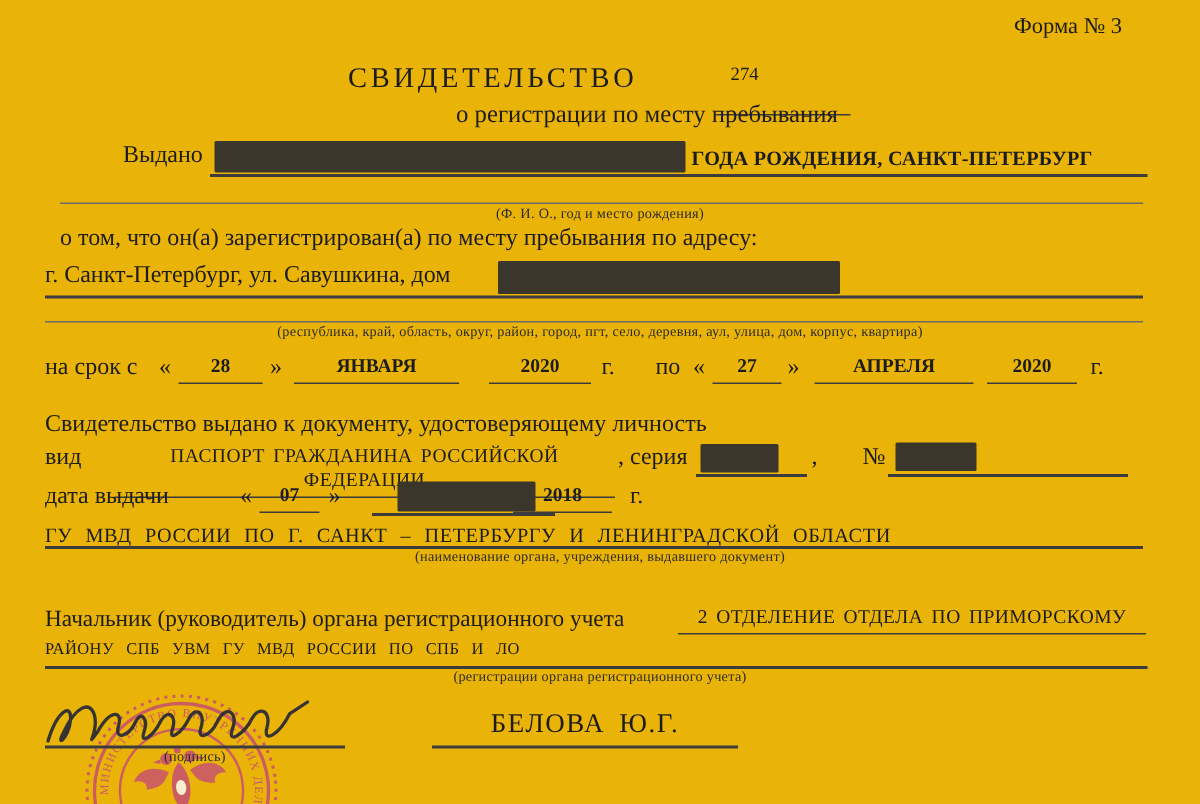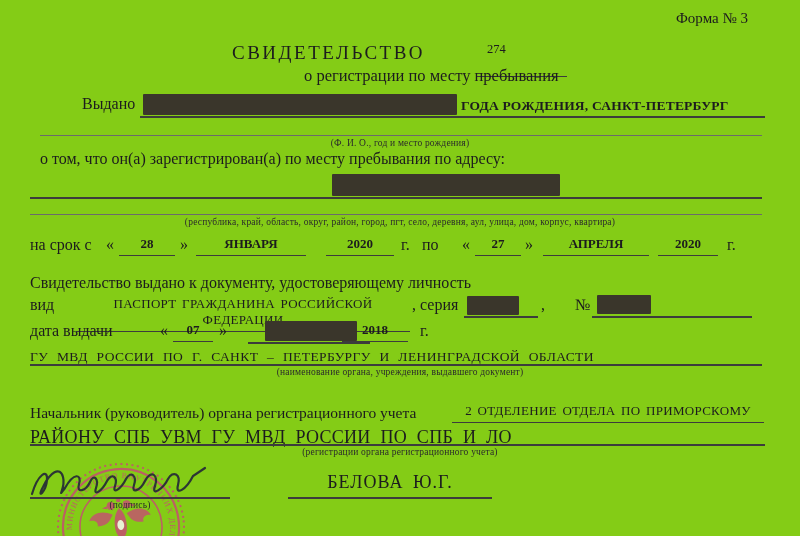--- a/index.html
+++ b/index.html
@@ -1,19 +1,19 @@
 <!DOCTYPE html>
 <html><head>
 <meta charset="utf-8">
 <style>
   html,body{margin:0;padding:0;}
   .page{
     position:relative;
     width:800px;height:536px;
-    background:#84cc16;
+    background:#eab308;
     overflow:hidden;
     font-family:"Liberation Serif","DejaVu Serif",serif;
     color:#1c1c1e;
     text-decoration:underline;
   }
   .abs{position:absolute;}
   .t16{font-size:16px;}
   .t15{font-size:15.5px;}
   .cap{font-size:9.5px;color:#2b2b2b;letter-spacing:0.2px;}
   .redact{background:#3a362b;border-radius:1px;}
@@ -48,34 +48,35 @@
   <div class="abs t16" style="left:82px;top:95px;">Выдано</div>
   <div class="abs redact" style="left:143px;top:94px;width:314px;height:21px;"></div>
   <div class="abs bold-suffix" style="left:461px;top:98px;">ГОДА РОЖДЕНИЯ, САНКТ-ПЕТЕРБУРГ</div>
   <div class="abs uline" style="left:140px;top:116px;width:625px;"></div>
 
   <div class="abs rule" style="left:40px;top:135px;width:722px;"></div>
   <div class="abs cap centered" style="left:0;top:138px;width:800px;">(Ф. И. О., год и место рождения)</div>
 
   <div class="abs t16" style="left:40px;top:150px;">о том, что он(а) зарегистрирован(а) по месту пребывания по адресу:</div>
 
+  <div class="abs t16" style="left:30px;top:175px;">г. Санкт-Петербург, ул. Савушкина, дом</div>
   <div class="abs redact" style="left:332px;top:174px;width:228px;height:22px;"></div>
   <div class="abs uline" style="left:30px;top:197px;width:732px;height:1.5px;"></div>
 
   <div class="abs rule" style="left:30px;top:214px;width:732px;"></div>
   <div class="abs cap centered" style="left:0;top:217px;width:800px;">(республика, край, область, округ, район, город, пгт, село, деревня, аул, улица, дом, корпус, квартира)</div>
 
   <div class="abs t16" style="left:30px;top:236px;">на срок с</div>
   <div class="abs t16" style="left:106px;top:236px;">«</div>
   <div class="abs field" style="left:119px;top:236px;width:56px;">28</div>
   <div class="abs t16" style="left:180px;top:236px;">»</div>
   <div class="abs field" style="left:196px;top:236px;width:110px;">ЯНВАРЯ</div>
   <div class="abs field" style="left:326px;top:236px;width:68px;">2020</div>
   <div class="abs t16" style="left:401px;top:236px;">г.</div>
-  <div class="abs t16" style="left:422px;top:236px;">по</div>
+  <div class="abs t16" style="left:437px;top:236px;">по</div>
   <div class="abs t16" style="left:462px;top:236px;">«</div>
   <div class="abs field" style="left:475px;top:236px;width:46px;">27</div>
   <div class="abs t16" style="left:525px;top:236px;">»</div>
   <div class="abs field" style="left:543px;top:236px;width:106px;">АПРЕЛЯ</div>
   <div class="abs field" style="left:658px;top:236px;width:60px;">2020</div>
   <div class="abs t16" style="left:727px;top:236px;">г.</div>
 
   <div class="abs t16" style="left:30px;top:274px;">Свидетельство выдано к документу, удостоверяющему личность</div>
 
   <div class="abs t16" style="left:30px;top:296px;">вид</div>
@@ -96,21 +97,21 @@
   <div class="abs uline" style="left:248px;top:342px;width:122px;height:1.5px;"></div>
   <div class="abs field" style="left:342px;top:322px;width:66px;">2018</div>
   <div class="abs t16" style="left:420px;top:322px;">г.</div>
 
   <div class="abs issuer-line" style="left:30px;top:349px;">ГУ МВД РОССИИ ПО Г. САНКТ – ПЕТЕРБУРГУ И ЛЕНИНГРАДСКОЙ ОБЛАСТИ</div>
   <div class="abs uline" style="left:30px;top:364px;width:732px;height:1.5px;"></div>
   <div class="abs cap centered" style="left:0;top:367px;width:800px;">(наименование органа, учреждения, выдавшего документ)</div>
 
   <div class="abs t15" style="left:30px;top:404px;">Начальник (руководитель) органа регистрационного учета</div>
   <div class="abs field upcase" style="left:452px;top:403px;width:312px;font-weight:normal;">2 ОТДЕЛЕНИЕ ОТДЕЛА ПО ПРИМОРСКОМУ</div>
-  <div class="abs upcase" style="left:30px;top:427px;font-size:18px;word-spacing:5px;text-align:right;">РАЙОНУ СПБ УВМ ГУ МВД РОССИИ ПО СПБ И ЛО</div>
+  <div class="abs upcase" style="left:30px;top:427px;font-size:11px;word-spacing:5px;text-align:right;">РАЙОНУ СПБ УВМ ГУ МВД РОССИИ ПО СПБ И ЛО</div>
   <div class="abs uline" style="left:30px;top:444px;width:735px;height:1.5px;"></div>
   <div class="abs cap centered" style="left:0;top:447px;width:800px;">(регистрации органа регистрационного учета)</div>
 
   <svg class="abs stamp-svg" style="left:38px;top:444px;" width="166" height="166" viewBox="0 0 166 166">
     <defs>
       <path id="ringTop" d="M83,83 m-49,0 a49,49 0 1,1 98,0 a49,49 0 1,1 -98,0"></path>
       <path id="ringBottom" d="M83,83 m-38,0 a38,38 0 1,0 76,0"></path>
     </defs>
     <g fill="none" stroke="#c64e72">
       <circle cx="83" cy="83" r="63" stroke-width="2" stroke-dasharray="2 3.5"></circle>

